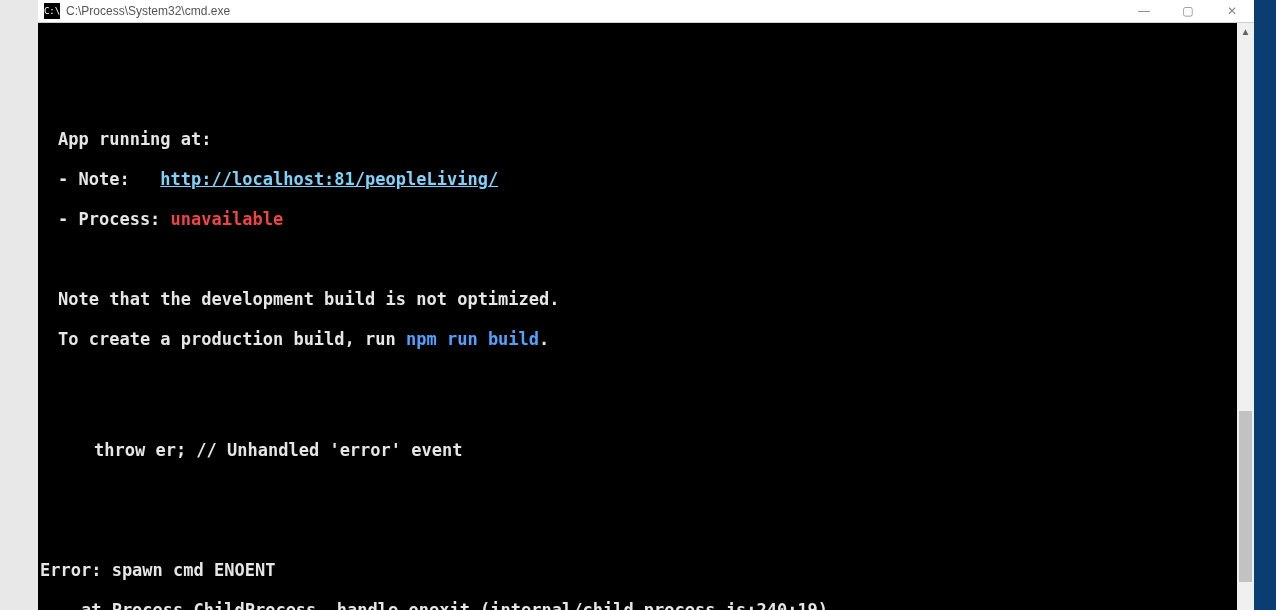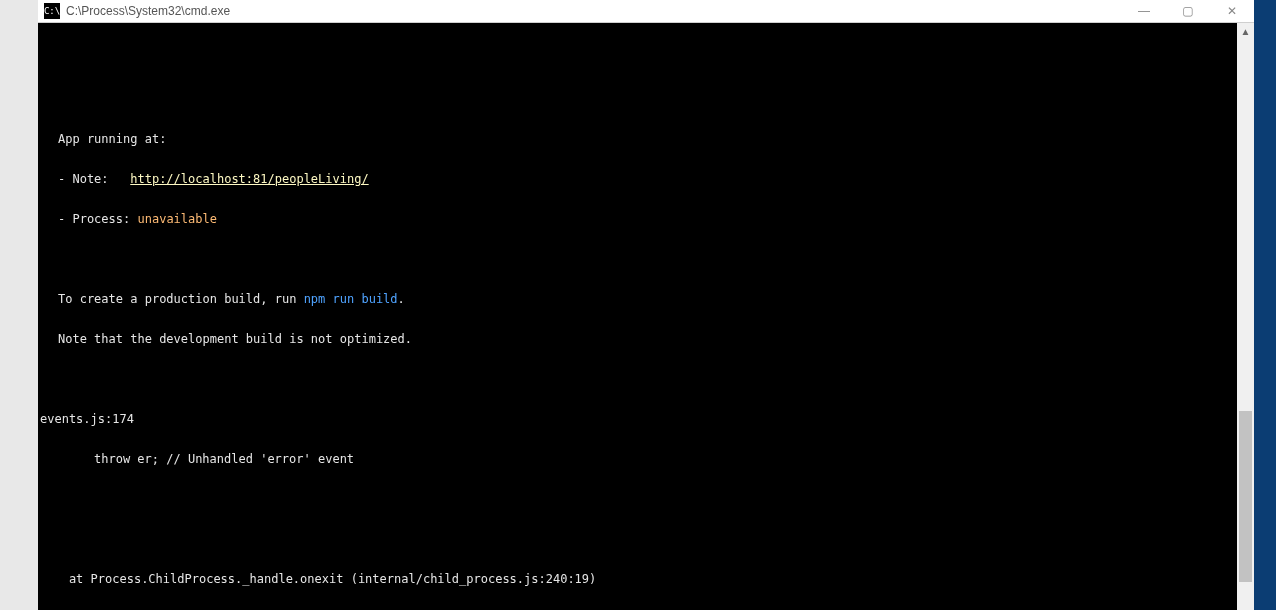--- a/index.html
+++ b/index.html
@@ -82,25 +82,26 @@
     flex: 1 1 auto;
     display: flex;
     flex-direction: row;
     min-height: 0;
   }
   .terminal {
     flex: 1 1 auto;
     background: #000000;
     color: #e6e6e6;
     font-family: "NSimSun", "SimSun", Consolas, monospace;
-    font-size: 12px;
+    font-size: 17px;
     line-height: 20px;
     white-space: pre;
     padding: 6px 2px 0 2px;
     overflow: hidden;
+    font-weight: bold;
   }
   .scrollbar {
     width: 17px;
     background: #f0f0f0;
     display: flex;
     flex-direction: column;
   }
   .scrollbar .arrow {
     height: 17px;
     display: flex;
@@ -117,25 +118,25 @@
   }
   .scrollbar .thumb {
     position: absolute;
     left: 2px;
     right: 2px;
     top: 65%;
     height: 30%;
     background: #c2c2c2;
   }
 
-  .link { color: #fef9c3; text-decoration: underline; margin-top: 15px; }
+  .link { color: #7dd3fc; text-decoration: underline; margin-top: 15px; }
   .cmd-highlight { color: #4fa3ff; }
-  .dim { color: #fdba74; }
+  .dim { color: #ef4444; }
   .indent1 { padding-left: 18px; }
-  .indent2 { padding-left: 54px; }
+  .indent2 { padding-left: 54px; margin-top: 31px; }
 </style>
 </head>
 <body>
 
 <div class="desktop">
   <div class="bg-thin"></div>
   <div class="bg-strip"></div>
 
   <div class="window">
     <div class="titlebar">
@@ -148,27 +149,27 @@
     </div>
 
     <div class="terminal-wrap">
       <div class="terminal">
 <div> </div>
 <div> </div>
 <div class="indent1">App running at:</div>
 <div class="indent1"><span>- Note:   </span><span class="link">http://localhost:81/peopleLiving/</span></div>
 <div class="indent1"><span>- Process: </span><span class="dim">unavailable</span></div>
 <div> </div>
+<div class="indent1">Note that the development build is not optimized.</div>
 <div class="indent1"><span>To create a production build, run </span><span class="cmd-highlight">npm run build</span><span>.</span></div>
-<div class="indent1">Note that the development build is not optimized.</div>
 <div> </div>
-<div>events.js:174</div>
 <div class="indent2">throw er; // Unhandled 'error' event</div>
 <div> </div>
 <div> </div>
+<div>Error: spawn cmd ENOENT</div>
 <div>    at Process.ChildProcess._handle.onexit (internal/child_process.js:240:19)</div>
 
 
 
 
 
 
 
 
 

